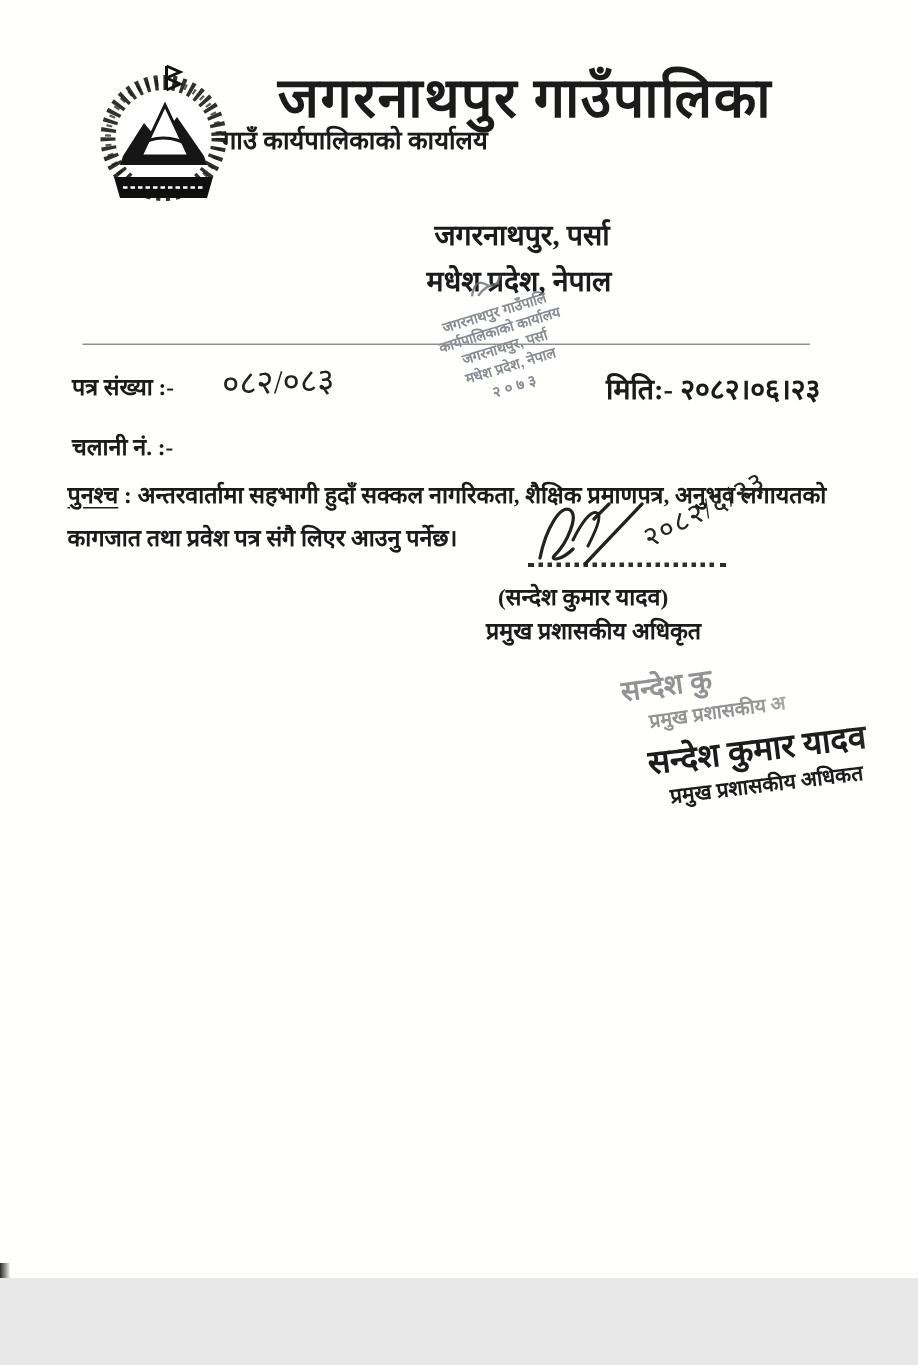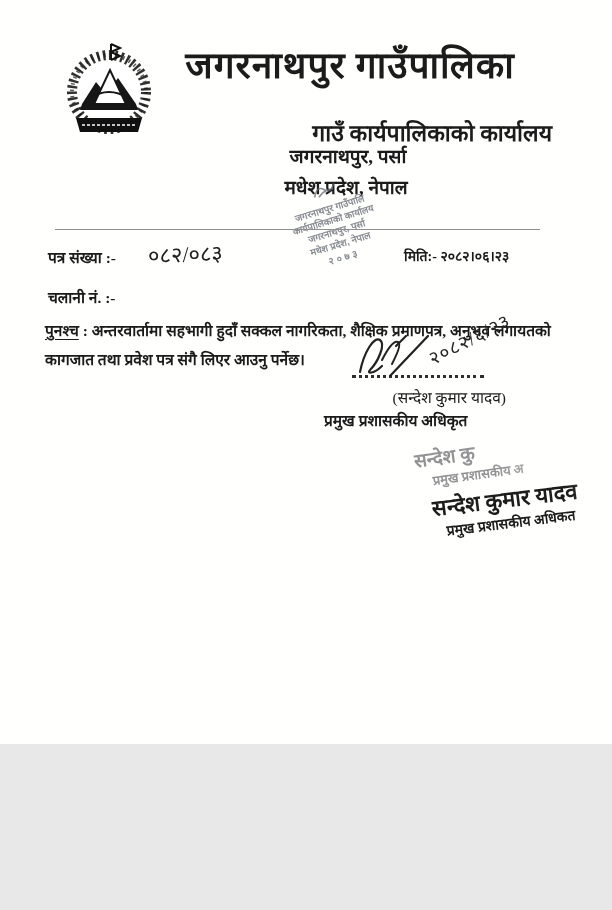--- a/index.html
+++ b/index.html
@@ -1,52 +1,52 @@
 <!DOCTYPE html>
 <html><head>
 <meta charset="utf-8">
 <style>
   html,body{margin:0;padding:0;background:#e8e8e8;}
   .page{
-    position:relative;width:612px;height:744px;margin:0 auto;
+    position:relative;width:612px;height:852px;margin:0 auto;
     background:#fffffe;overflow:hidden;
     font-family:"Liberation Serif","DejaVu Serif",serif;
     color:#1b1b1b;
   }
   .abs{position:absolute;}
   
   .title{left:148px;top:38px;width:404px;text-align:center;font-size:37px;font-weight:700;letter-spacing:1px;}
-  .office{left:148px;top:116px;width:404px;text-align:right;font-size:23px;font-weight:700;}
+  .office{left:148px;top:81px;width:404px;text-align:left;font-size:17px;font-weight:700;}
   .addr{left:148px;top:143px;width:400px;text-align:center;font-size:19px;font-weight:700;}
   .prov{left:148px;top:174px;width:396px;text-align:center;font-size:19px;font-weight:700;}
   .logo{left:56px;top:40px;}
   
   .round-stamp{
     left:256px;top:180px;width:156px;text-align:center;
     transform:rotate(-17deg);color:#676c74;opacity:.78;
     font-family:"Liberation Sans","DejaVu Sans",sans-serif;
     line-height:1.3;
   }
   .round-stamp .st-line{font-size:9.5px;font-weight:700;}
   .round-stamp .st-year{font-size:10px;font-weight:700;letter-spacing:3px;margin-top:1px;}
   
   .rule{left:55px;top:229px;width:485px;height:0;border-top:1.4px solid #8f8f8f;}
   
   .ref-label{left:48px;top:246px;font-size:15.5px;font-weight:700;}
   .ref-value{left:148px;top:238px;font-size:22px;font-weight:500;transform:rotate(-2deg);color:#222;}
-  .date-line{left:404px;top:246px;font-size:14px;font-weight:600;}
+  .date-line{left:404px;top:246px;font-size:19px;font-weight:600;}
   .dispatch{left:48px;top:286px;font-size:15.5px;font-weight:600;}
   
   .body-text{left:45px;top:317px;width:528px;font-size:15.5px;font-weight:600;line-height:1.85;}
   .ps-label{text-decoration:underline;text-underline-offset:3px;margin-top:26px;}
   
   .sig-dots{left:352px;top:357px;width:132px;height:18px;border-bottom:3px dotted #2e2e2e;}
   .sig-scribble{left:350px;top:330px;}
   .sig-date{left:425px;top:326px;font-size:19px;font-weight:500;color:#252525;transform:rotate(-27deg);letter-spacing:1px;white-space:nowrap;}
-  .sig-name{left:332px;top:386px;width:174px;text-align:right;font-size:15.5px;font-weight:400;}
+  .sig-name{left:332px;top:386px;width:174px;text-align:left;font-size:15.5px;font-weight:700;}
   .sig-title{left:324px;top:409px;width:188px;font-size:15.5px;font-weight:600;}
   
   .stamp1{
     left:414px;top:431px;width:240px;transform:rotate(-8deg);
     color:#3c3c40;opacity:.55;white-space:nowrap;
     -webkit-mask-image:linear-gradient(to right,#000 35%,transparent 90%);
     mask-image:linear-gradient(to right,#000 35%,transparent 90%);
   }
   .stamp1-name{font-size:19px;font-weight:700;}
   .stamp1-title{font-size:13px;font-weight:700;margin-left:16px;}

